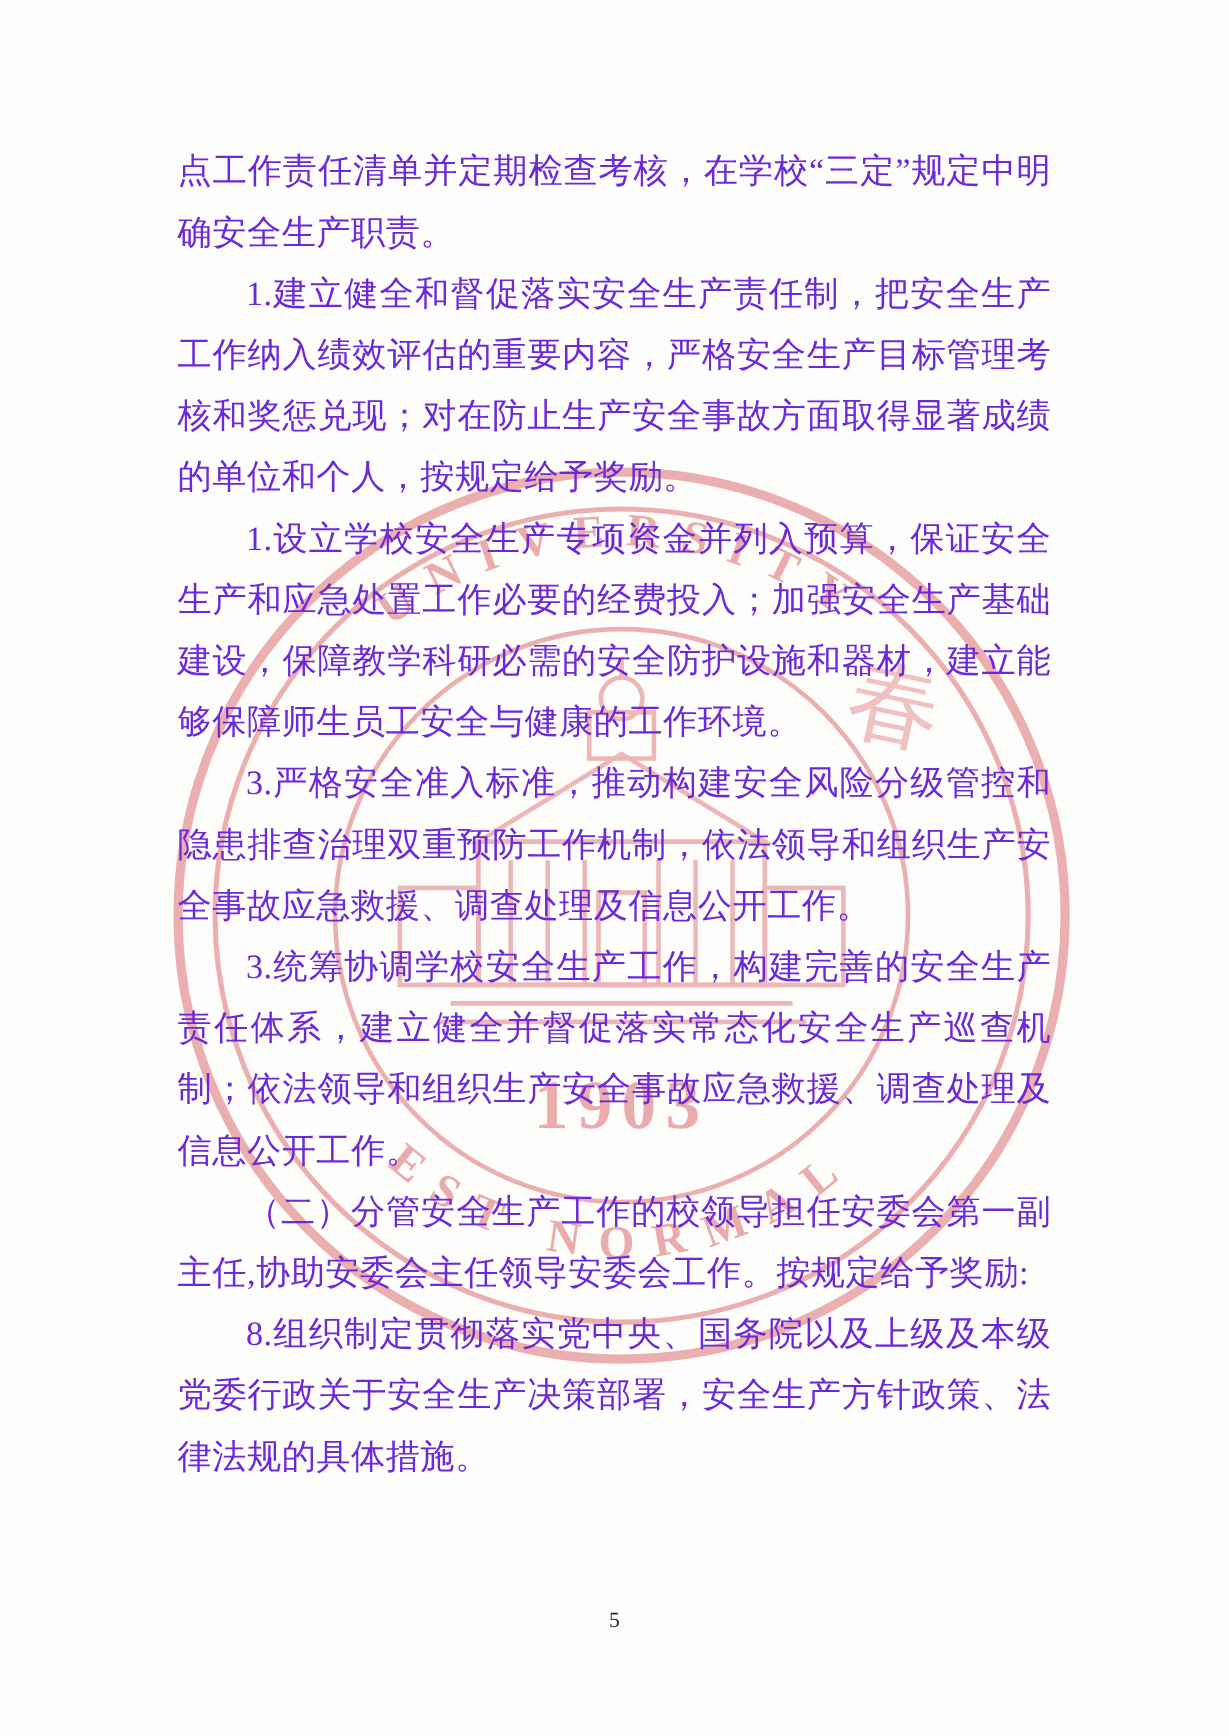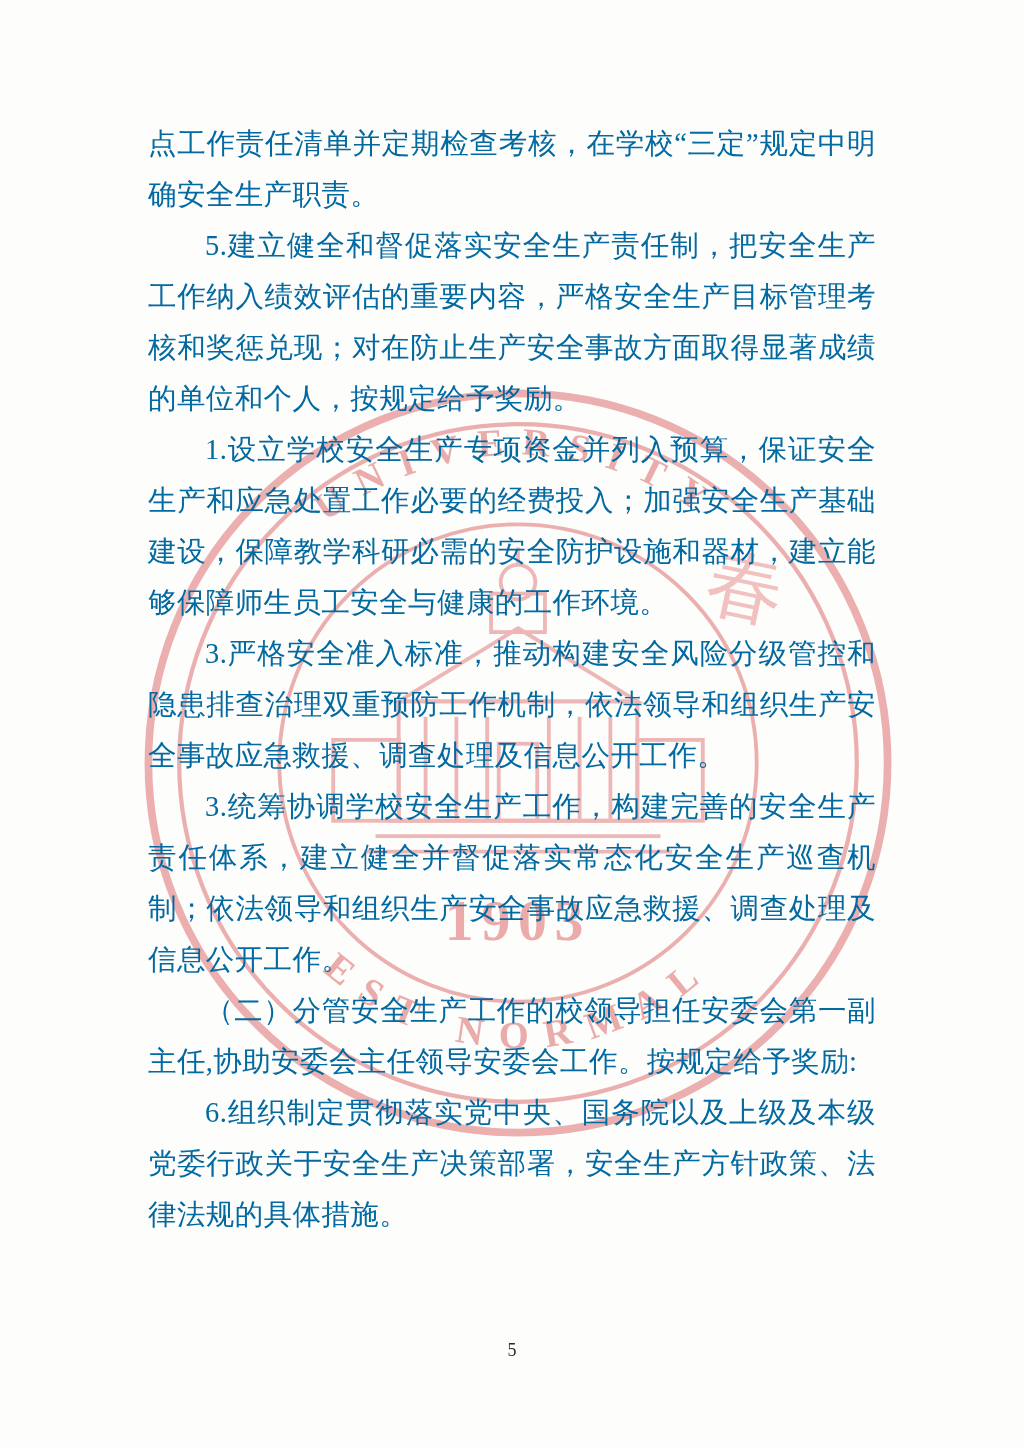--- a/index.html
+++ b/index.html
@@ -36,21 +36,21 @@
   
   #body-text {
     position: absolute;
     left: 148px;
     top: 118px;
     width: 728px;
   }
   .para {
     font-size: 28.5px;
     line-height: 51px;
-    color: #0369a1;
+    color: #6d28d9;
     letter-spacing: 0.4px;
     text-align: justify;
     text-justify: inter-ideograph;
     margin: 0 0 0 0;
     position: relative;
     z-index: 3;
     font-family: "Liberation Serif", "DejaVu Serif", serif;
   }
   .para.indent {
     text-indent: 57px;
@@ -122,23 +122,23 @@
       <rect x="262" y="188" width="34" height="42"></rect>
     </g>
 
     <text x="200" y="292" text-anchor="middle" font-size="30" fill="#eaa5a5" letter-spacing="4" class="seal-text" font-weight="bold">1903</text>
 
     <text x="296" y="118" font-size="40" fill="#f0bcbc" class="seal-text" transform="rotate(12 296 118)">春</text>
   </svg>
 
   <div id="body-text">
     <p class="para">点工作责任清单并定期检查考核，在学校“三定”规定中明确安全生产职责。</p>
-    <p class="para indent">5.建立健全和督促落实安全生产责任制，把安全生产工作纳入绩效评估的重要内容，严格安全生产目标管理考核和奖惩兑现；对在防止生产安全事故方面取得显著成绩的单位和个人，按规定给予奖励。</p>
+    <p class="para indent">1.建立健全和督促落实安全生产责任制，把安全生产工作纳入绩效评估的重要内容，严格安全生产目标管理考核和奖惩兑现；对在防止生产安全事故方面取得显著成绩的单位和个人，按规定给予奖励。</p>
     <p class="para indent">1.设立学校安全生产专项资金并列入预算，保证安全生产和应急处置工作必要的经费投入；加强安全生产基础建设，保障教学科研必需的安全防护设施和器材，建立能够保障师生员工安全与健康的工作环境。</p>
     <p class="para indent">3.严格安全准入标准，推动构建安全风险分级管控和隐患排查治理双重预防工作机制，依法领导和组织生产安全事故应急救援、调查处理及信息公开工作。</p>
     <p class="para indent">3.统筹协调学校安全生产工作，构建完善的安全生产责任体系，建立健全并督促落实常态化安全生产巡查机制；依法领导和组织生产安全事故应急救援、调查处理及信息公开工作。</p>
     <p class="para indent">（二）分管安全生产工作的校领导担任安委会第一副主任,协助安委会主任领导安委会工作。按规定给予奖励:</p>
-    <p class="para indent">6.组织制定贯彻落实党中央、国务院以及上级及本级党委行政关于安全生产决策部署，安全生产方针政策、法律法规的具体措施。</p>
+    <p class="para indent">8.组织制定贯彻落实党中央、国务院以及上级及本级党委行政关于安全生产决策部署，安全生产方针政策、法律法规的具体措施。</p>
   </div>
 
   <div id="page-number">5</div>
 
 </div>
 
 </body></html>

